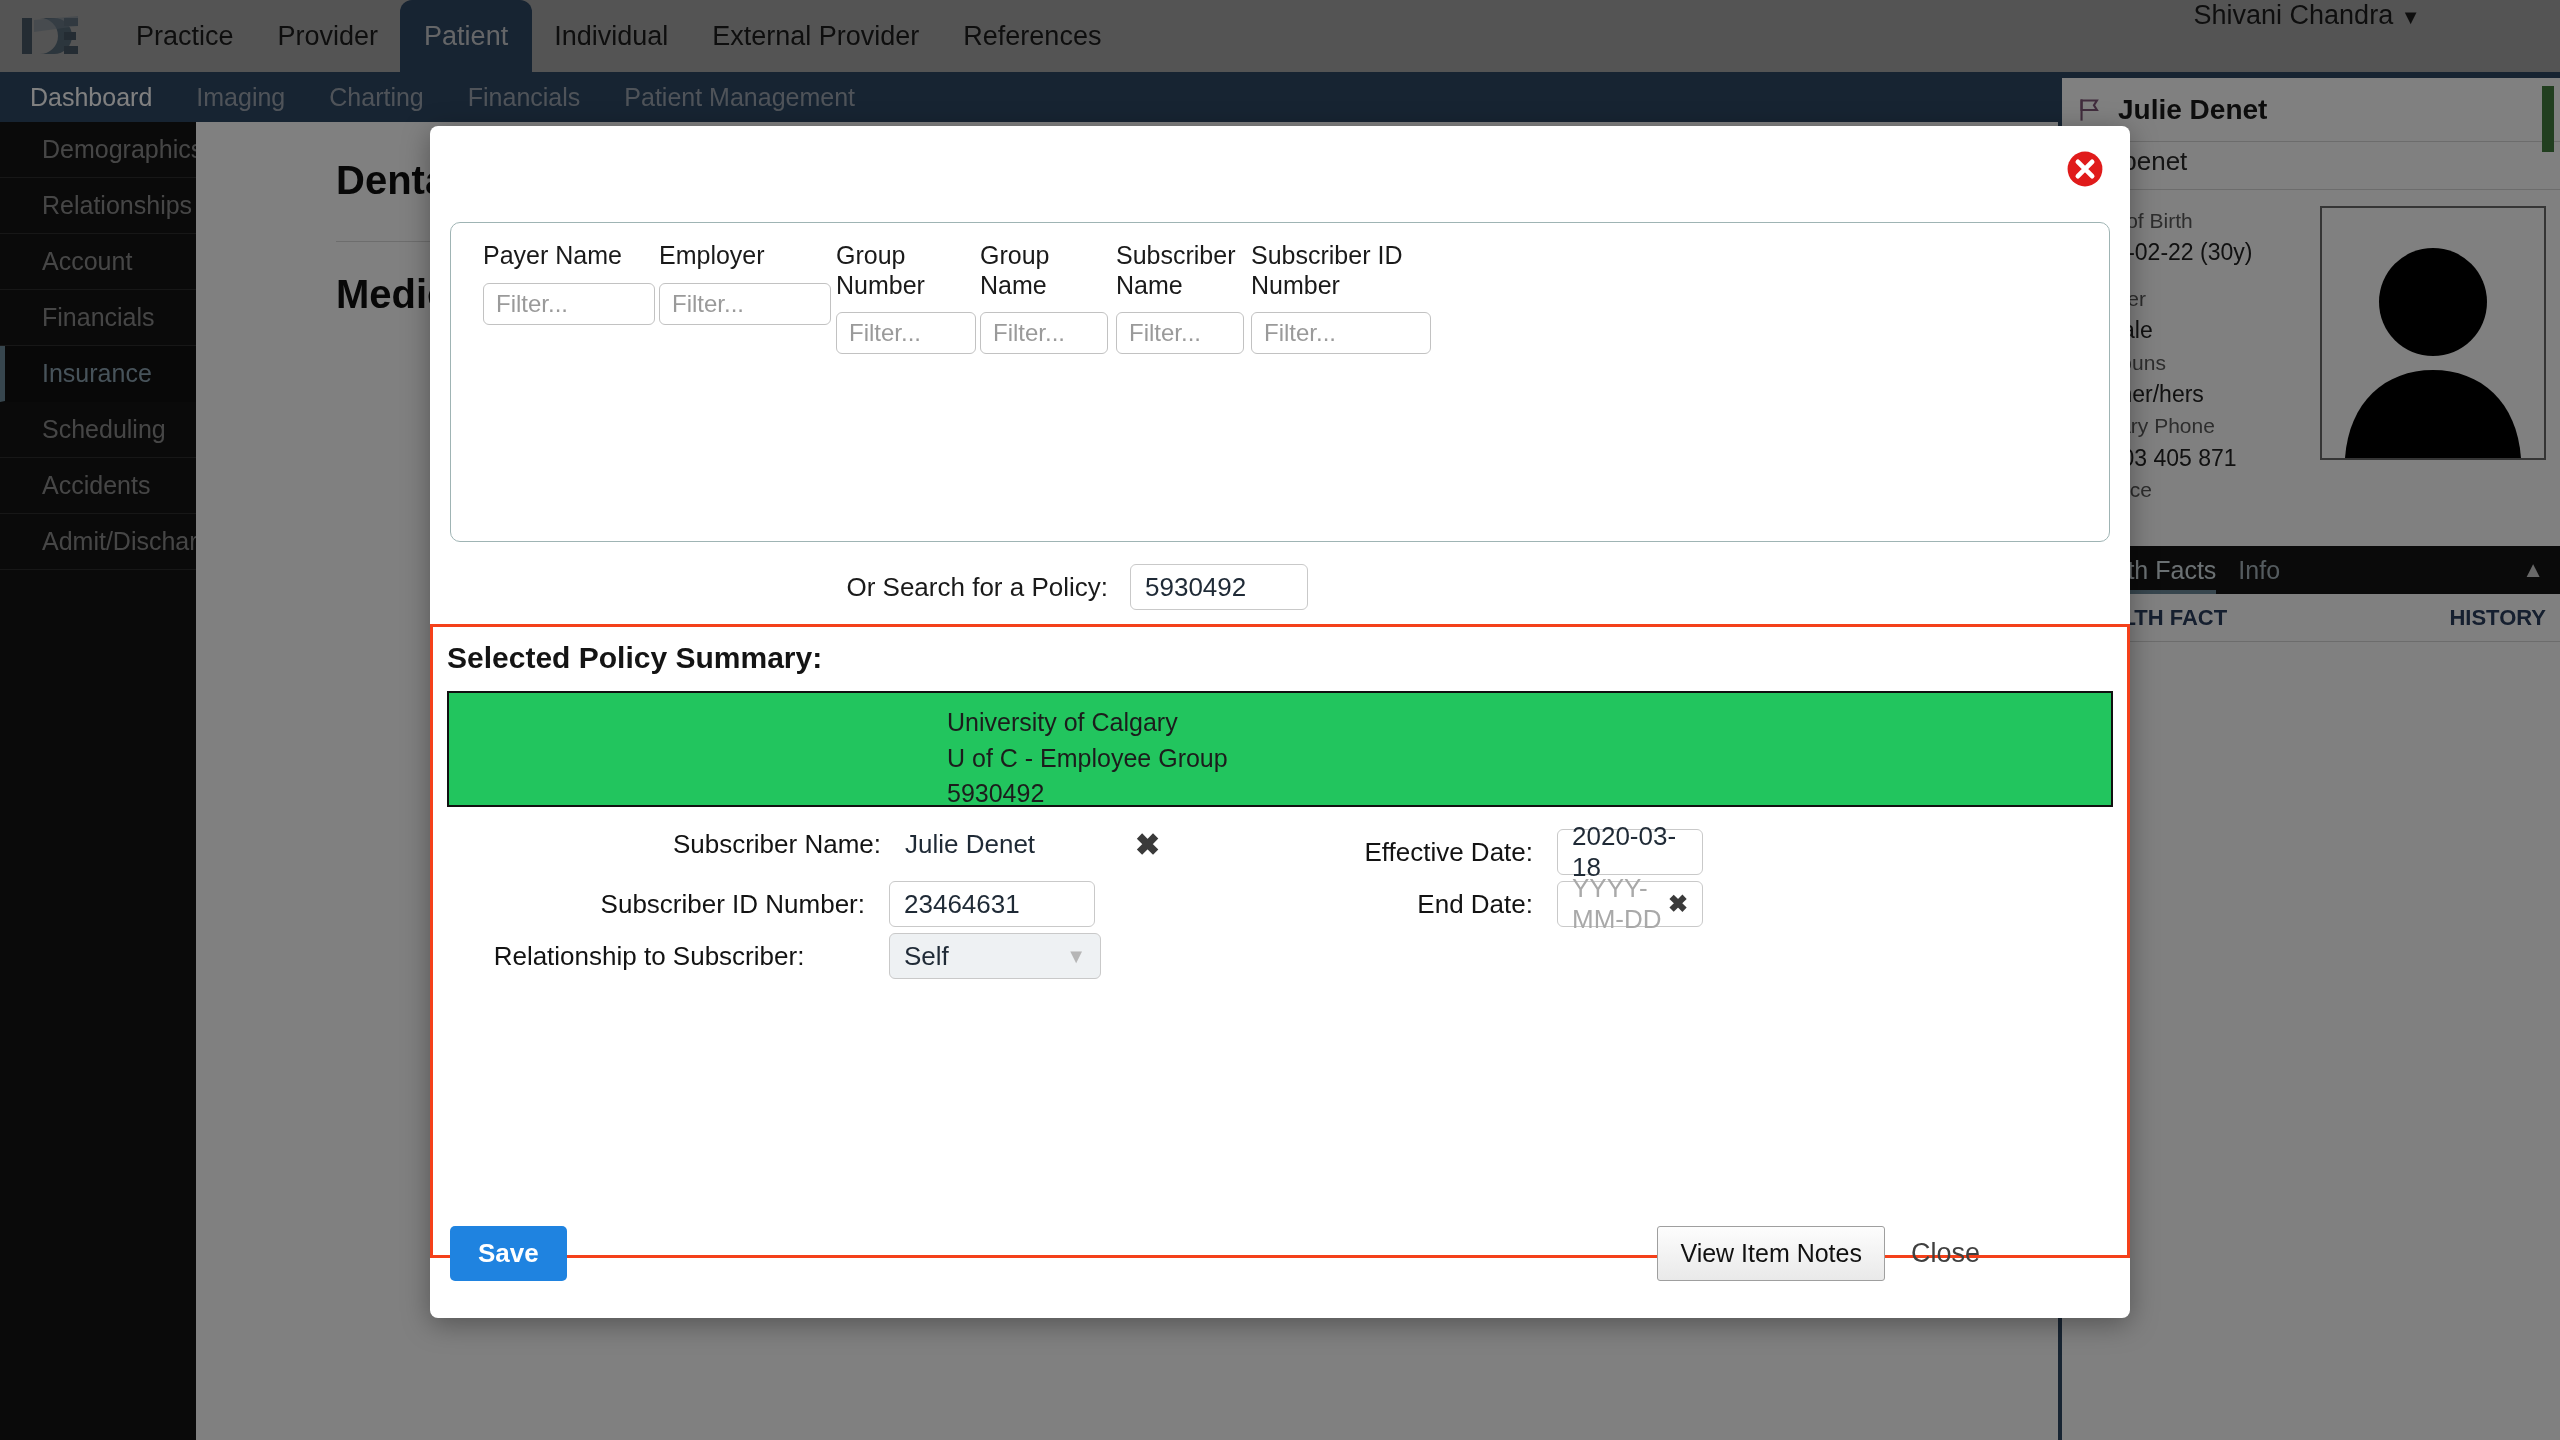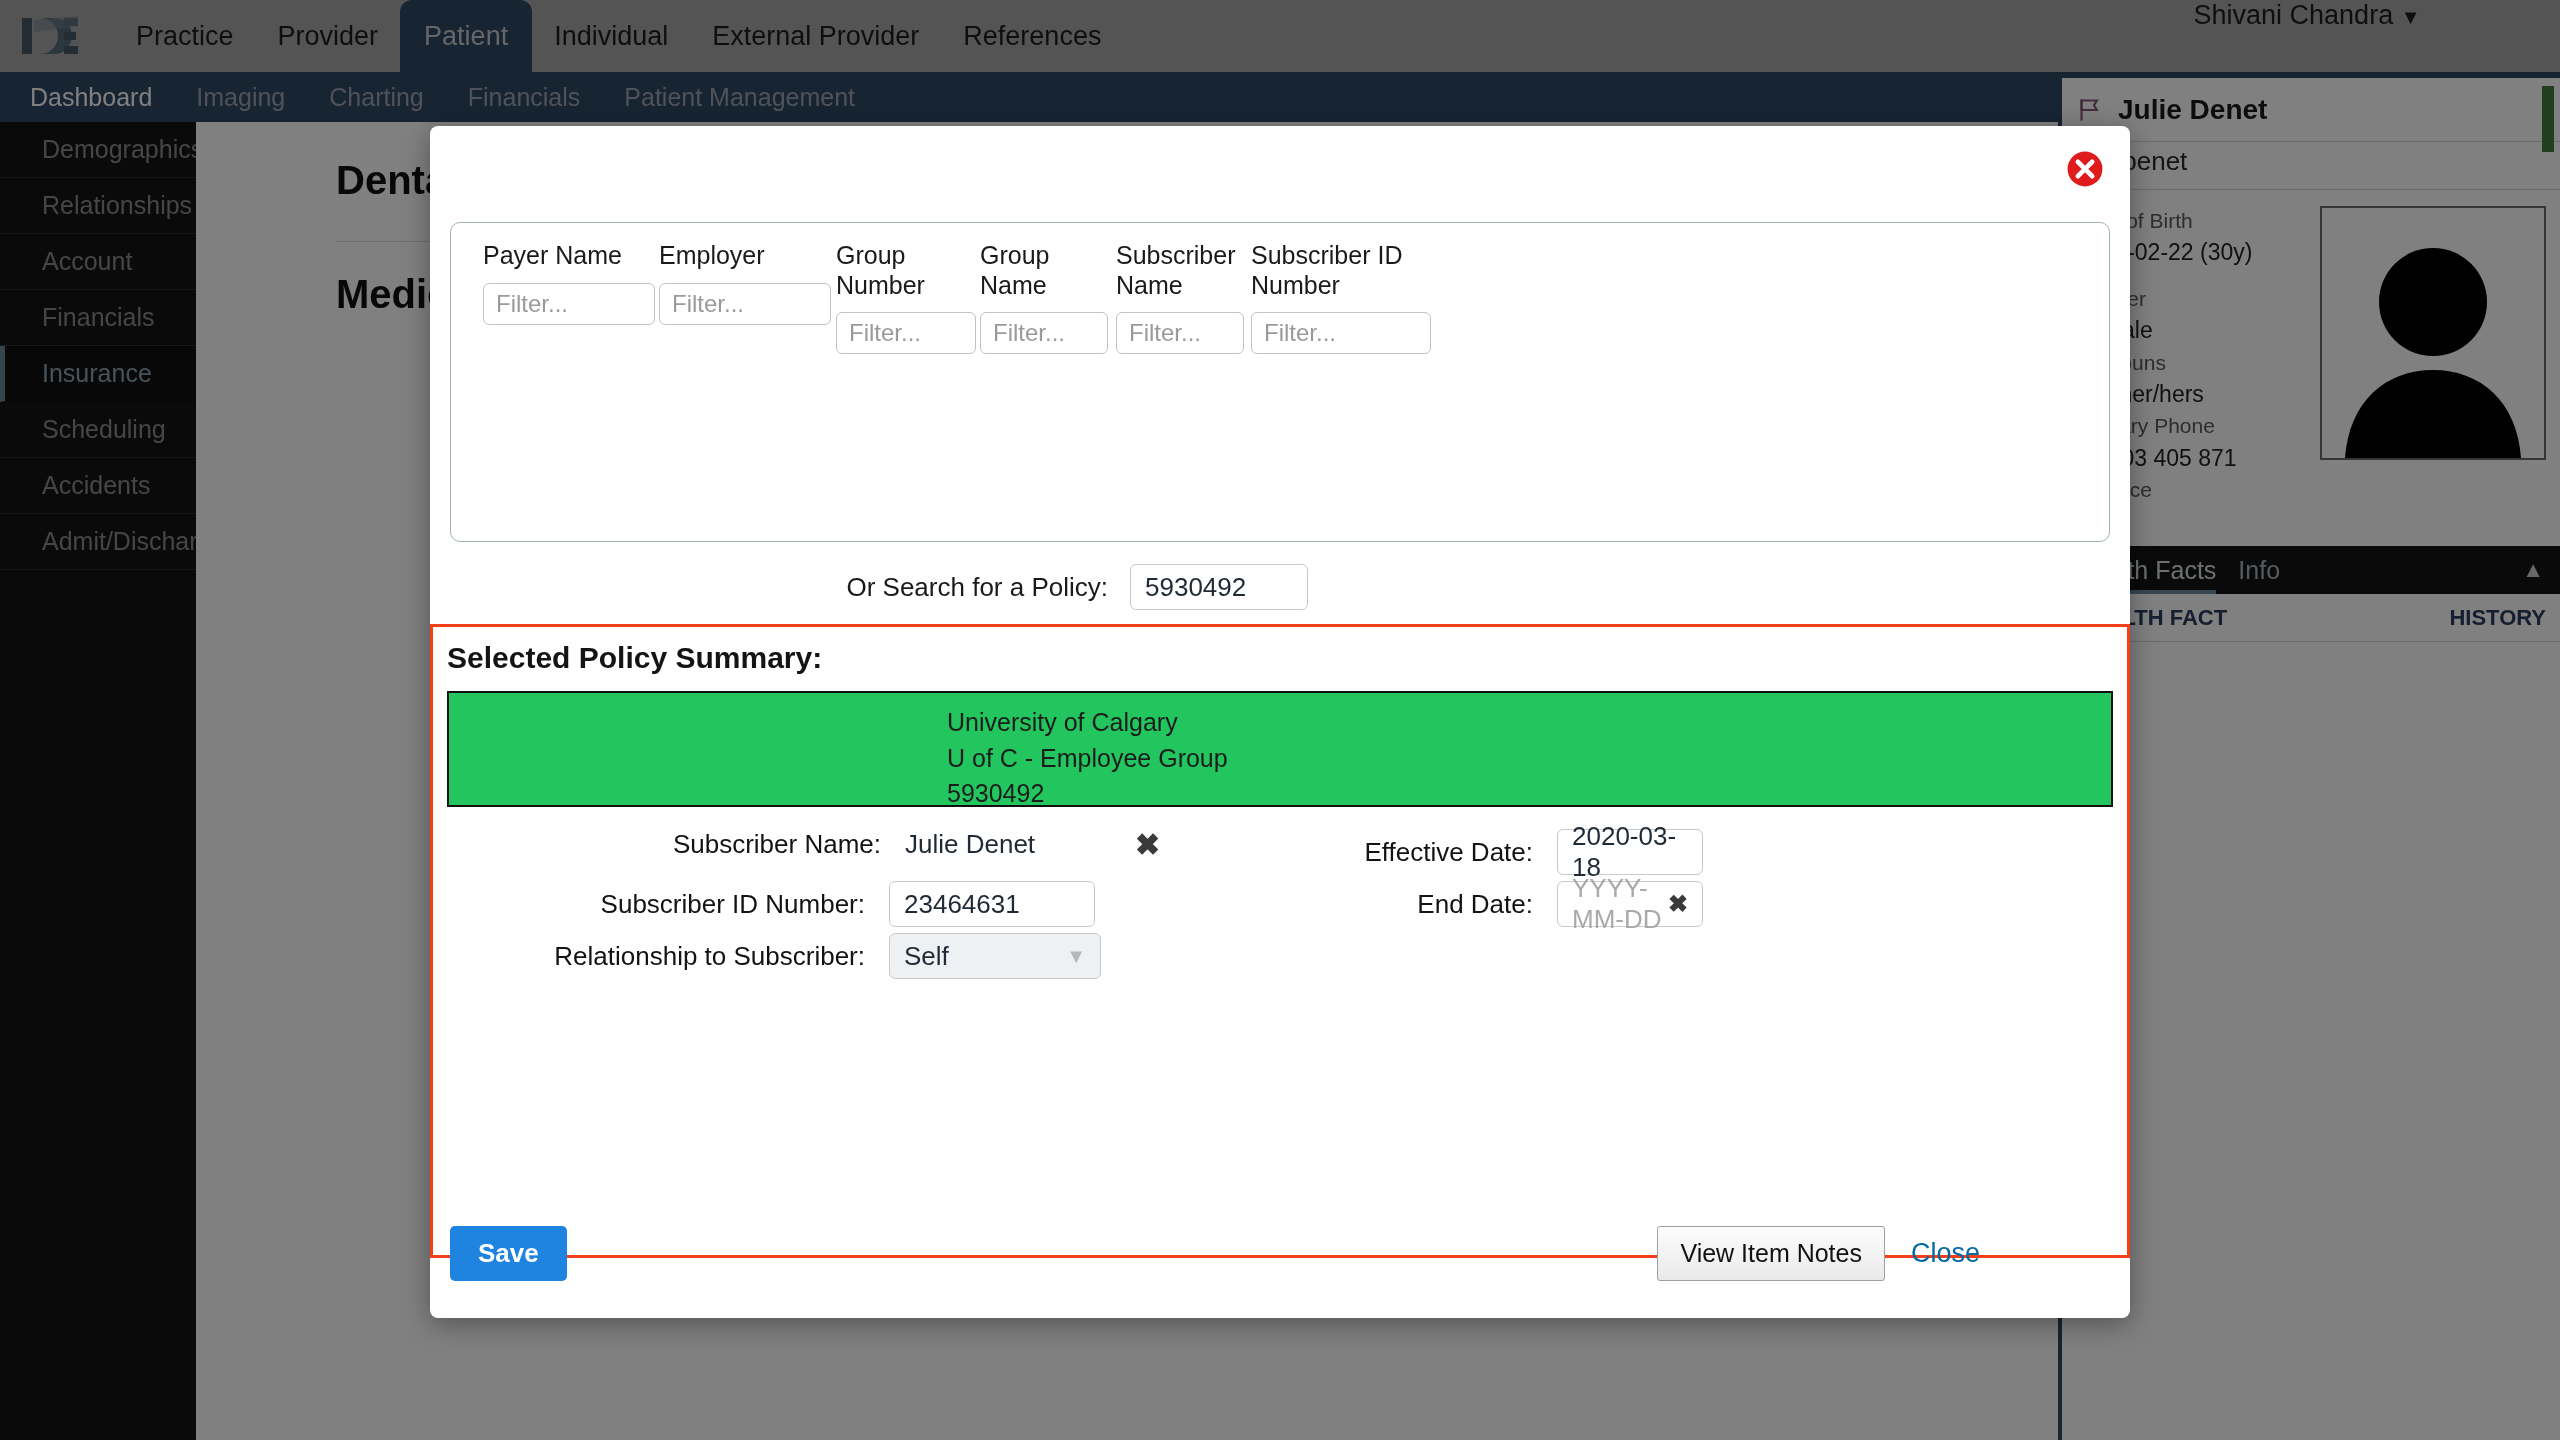--- a/index.html
+++ b/index.html
@@ -209,21 +209,21 @@
   .btn-save {
     background:#1f83e0; color:#fff; font-size: 26px; font-weight: bold;
     padding: 12px 28px; border-radius: 5px; cursor: pointer;
   }
   .footer-right { margin-left:auto; display:flex; align-items:center; gap: 26px; }
   .btn-notes {
     background: linear-gradient(#fdfdfd,#e9e9e9); border: 1px solid #9f9f9f;
     padding: 12px 22px; font-size: 25px; font-weight: normal; color:#111; cursor:pointer;
     border-radius: 3px;
   }
-  .btn-close-link { color:#0369a1; font-size: 27px; cursor: pointer; }
+  .btn-close-link { color:#404040; font-size: 27px; cursor: pointer; }
 </style>
 </head>
 <body>
 
 <div id="app" class="dim">
 
   <div class="topbar">
     <div class="logo">
       <svg width="62" height="44" viewBox="0 0 62 44" aria-hidden="true">
         <rect x="2" y="4" width="10" height="36" fill="#3d5a74"></rect>
@@ -404,21 +404,21 @@
           <div class="fvalue-plain" style="margin-left:24px; width:230px;">Julie Denet</div>
           <div class="xmark">✖</div>
         </div>
 
         <div class="frow" style="left:0; top:56px; width:820px;">
           <div class="flabel" style="width:432px;">Subscriber ID Number:</div>
           <div class="finput" style="margin-left:24px; width:206px;">23464631</div>
         </div>
 
         <div class="frow" style="left:0; top:108px; width:820px;">
-          <div class="flabel" style="width:432px;">Relationship to Subscriber:</div>
+          <div class="flabel" style="width:432px;text-align:center;">Relationship to Subscriber:</div>
           <div class="fselect" style="margin-left:24px; width:212px;">
             <span>Self</span>
             <span class="caret-dn">▼</span>
           </div>
         </div>
 
         <div class="frow" style="left:880px; top:4px; width:700px;">
           <div class="flabel" style="width:220px;">Effective Date:</div>
           <div class="finput" style="margin-left:24px; width:146px;">2020-03-18</div>
         </div>

